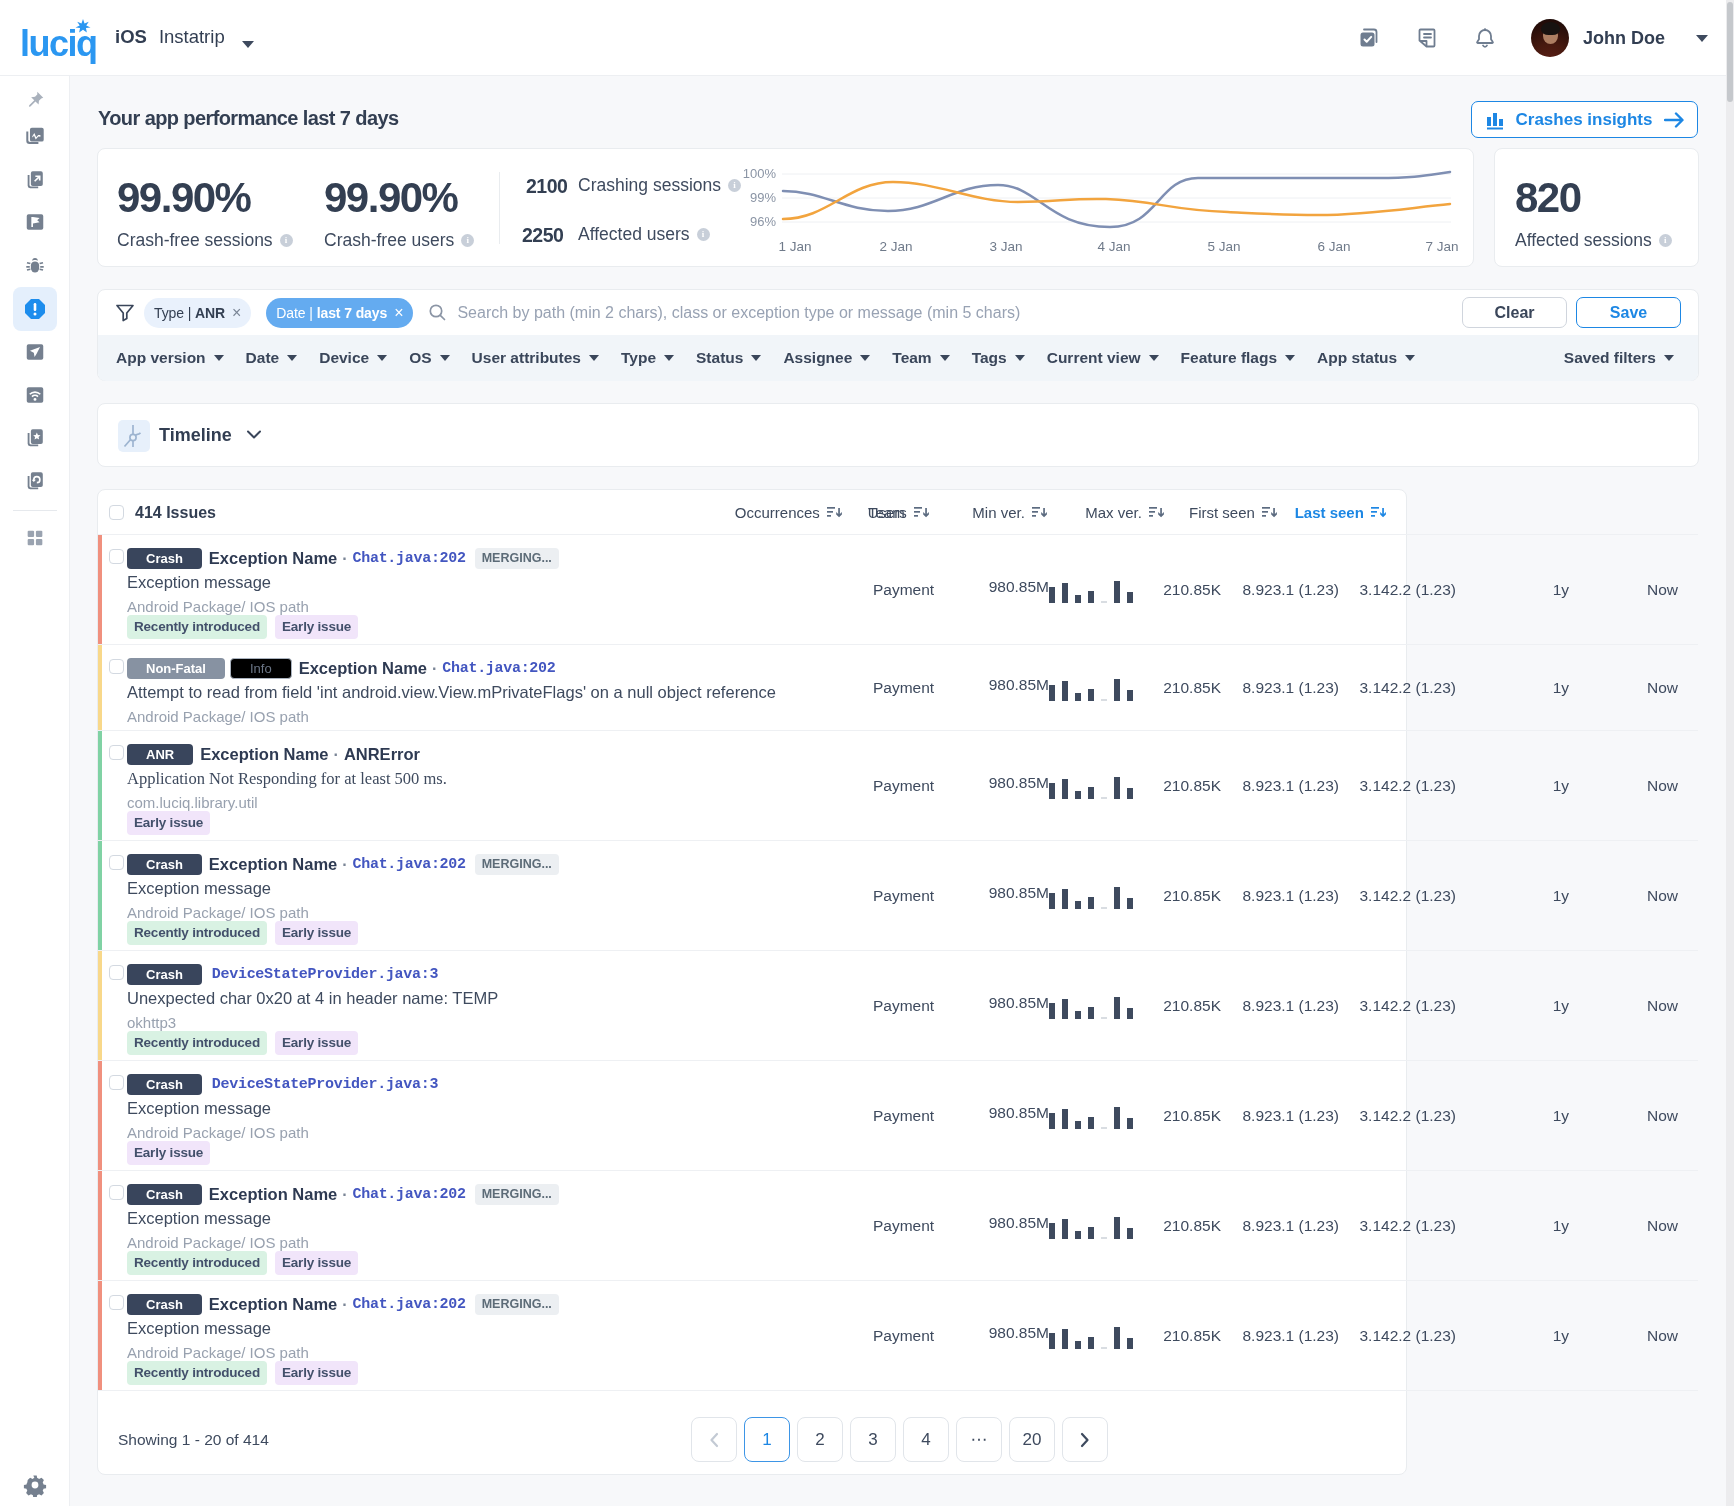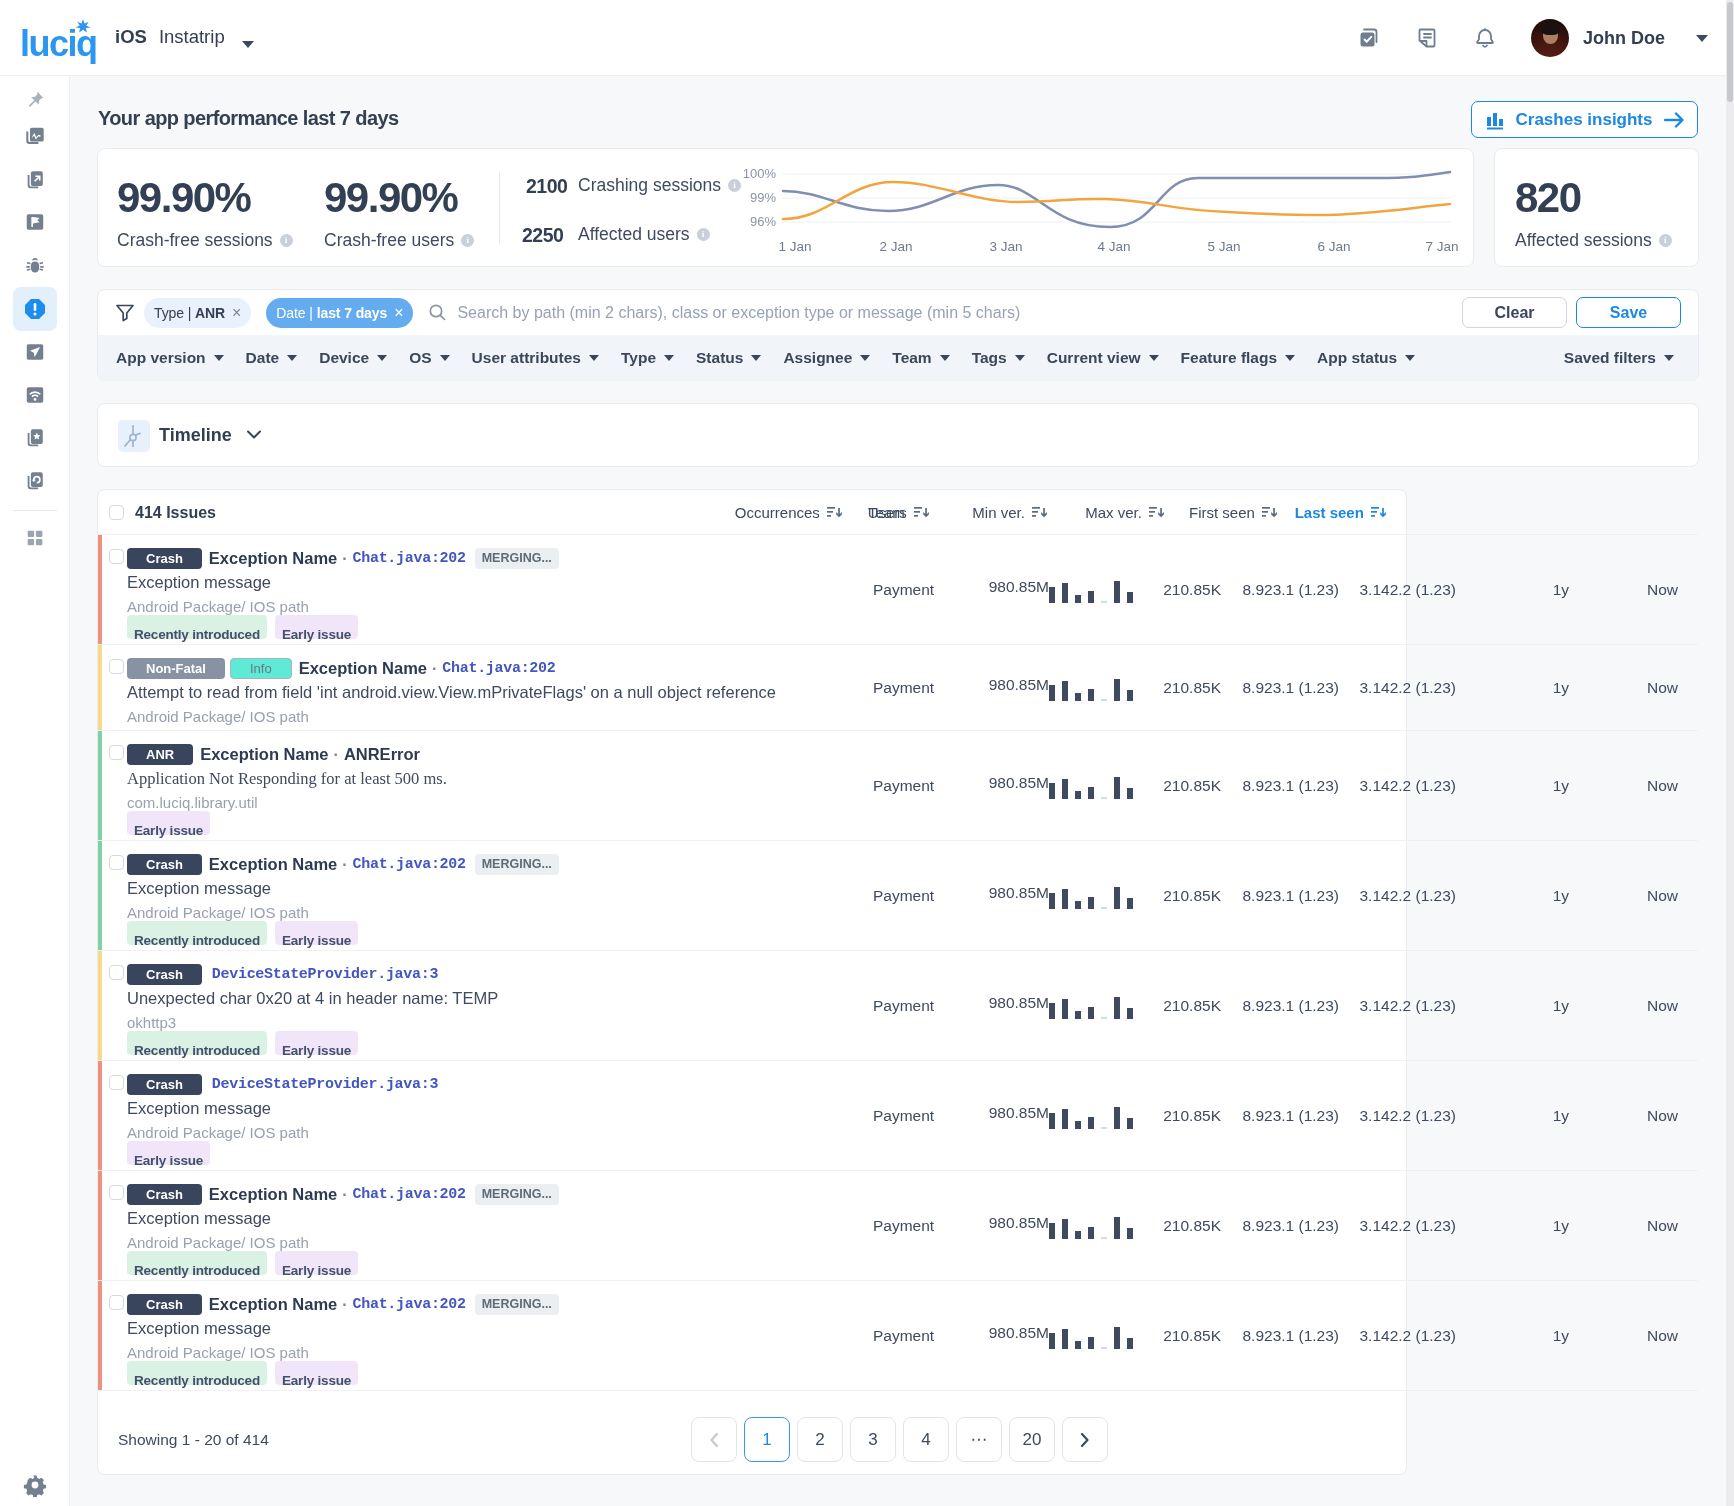--- a/index.html
+++ b/index.html
@@ -52,28 +52,28 @@
 
 
 #tablecard { position:absolute; left:97px; top:489px; width:1310px; height:986px; background:#fff; border:1px solid #e9ecef; border-radius:8px; }
 .checkbox { position:absolute; width:15px; height:15px; border:1.5px solid #d3d9e1; border-radius:4px; background:#fff; }
 .colhead { position:absolute; top:0; height:44px; display:flex; align-items:center; font-size:15px; color:#3e4a5e; }
 .row { position:absolute; left:0; width:1600px; border-top:1px solid #eef0f3; }
 .rowbar { position:absolute; left:0; top:0; width:4px; height:100%; }
 .badge { display:inline-block; height:21px; line-height:21px; border-radius:4px; padding:0 19px; font-size:13px; font-weight:700; }
 .b-dark { background:#39455c; color:#fff; }
 .b-gray { background:#8792a2; color:#fff; }
-.b-info { background:#5eead4; color:#6b7686; border:1px solid #aab3bf; line-height:19px; font-weight:400; font-size:13px;}
+.b-info { background:#000000; color:#6b7686; border:1px solid #aab3bf; line-height:19px; font-weight:400; font-size:13px;}
 .b-merge { background:#eceff2; color:#5c6b77; font-weight:700; font-size:12.5px; padding:0 7px; }
 .rtitle { font-size:16.5px; font-weight:700; color:#2e3a52; }
 .rdot { color:#7a8596; font-weight:700; margin:0 4px; }
 .rmono { font-family:"Liberation Mono",monospace; font-size:15px; color:#4356c0; font-weight:700; letter-spacing:-.3px;}
 .rmsg { font-size:16.5px; color:#3e4a5e; }
 .rpath { font-size:15px; color:#98a1af; }
-.tag { display:inline-block; height:24px; line-height:24px; border-radius:4px; padding:8px 7px; font-size:13.5px; font-weight:700; letter-spacing:-.2px; color:#43506b; margin-right:8px; }
+.tag { display:inline-block; height:24px; line-height:24px; border-radius:4px; padding:0 7px; font-size:13.5px; font-weight:700; letter-spacing:-.2px; color:#43506b; margin-right:8px; }
 .t-green { background:#d9f2e3; }
 .t-purple { background:#f1e5fa; }
 .cell { position:absolute; font-size:15.5px; color:#3e4a5e; }
 
 
 .pagebtn { position:absolute; top:26px; width:46px; height:45px; border:1px solid #e1e5ea; border-radius:8px; background:#fff; display:flex; align-items:center; justify-content:center; font-size:17px; color:#3e4a5e; }
 
 
 .badgeline { display:flex; align-items:center; }
 .vc { top:50%; transform:translateY(-50%); }

